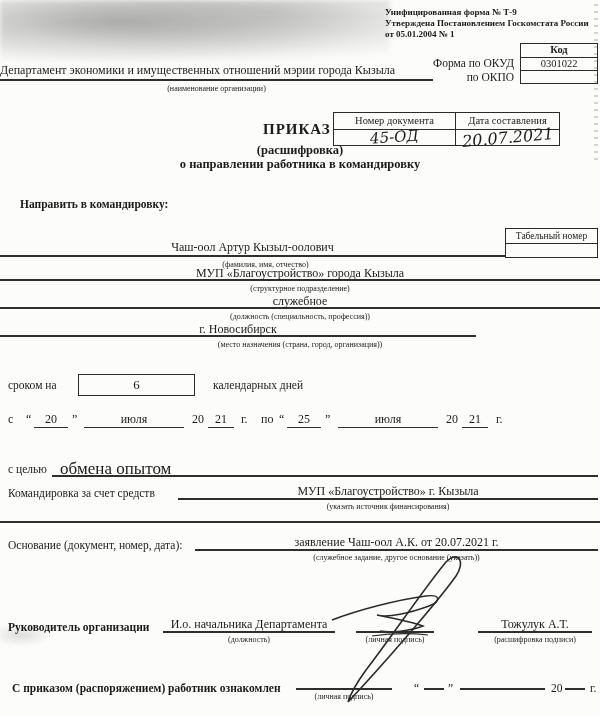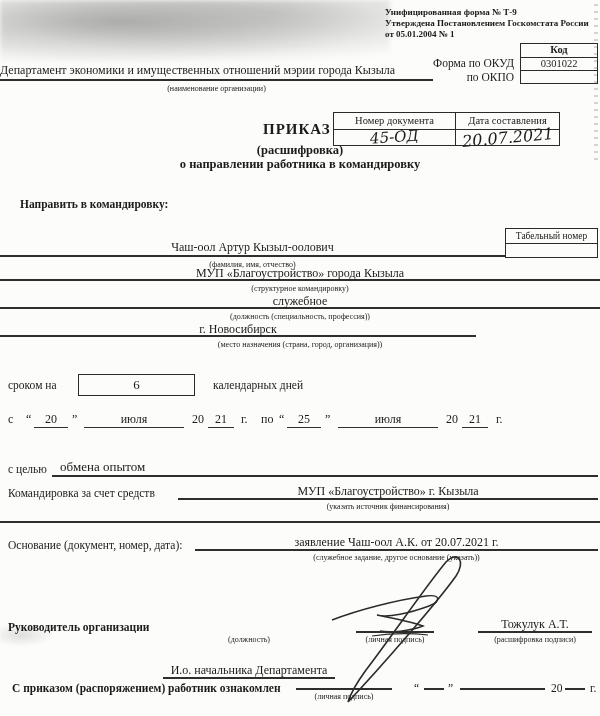--- a/index.html
+++ b/index.html
@@ -95,24 +95,24 @@
   </div>
 
   <div class="abs b nw" style="left:20px; top:198px; font-size:11.5px;">Направить в командировку:</div>
 
   <div class="abs pbox">
     <div class="ph">Табельный номер</div>
     <div class="pv"></div>
   </div>
 
   <div class="abs line val" style="left:0; top:240px; width:505px; height:17px;">Чаш-оол Артур Кызыл-оолович</div>
-  <div class="abs cap" style="left:0; top:260px; width:505px;">(фамилия, имя, отчество)</div>
+  <div class="abs cap" style="left:13px; top:260px; width:505px;">(фамилия, имя, отчество)</div>
 
   <div class="abs line val" style="left:0; top:266px; width:600px; height:15px;">МУП «Благоустройство» города Кызыла</div>
-  <div class="abs cap" style="left:0; top:284px; width:600px;">(структурное командировку)</div>
+  <div class="abs cap" style="left:0; top:284px; width:600px;">(структурное подразделение)</div>
 
   <div class="abs line val" style="left:0; top:294px; width:600px; height:15px;">служебное</div>
   <div class="abs cap" style="left:0; top:312px; width:600px;">(должность (специальность, профессия))</div>
 
   <div class="abs line val" style="left:0; top:322px; width:476px; height:15px;">г. Новосибирск</div>
   <div class="abs cap" style="left:0; top:340px; width:600px;">(место назначения (страна, город, организация))</div>
 
   <div class="abs lbl" style="left:8px; top:379px;">сроком на</div>
   <div class="abs" style="left:78px; top:374px; width:117px; height:22px; border:1.5px solid #2a2a2a; text-align:center; font-size:13px; line-height:20px;">6</div>
   <div class="abs lbl" style="left:213px; top:379px;">календарных дней</div>
@@ -130,39 +130,39 @@
     <span class="abs" style="left:271px;">“</span>
     <span class="abs uline" style="left:279px; width:34px; text-align:center;">25</span>
     <span class="abs" style="left:317px;">”</span>
     <span class="abs uline" style="left:330px; width:100px; text-align:center;">июля</span>
     <span class="abs" style="left:438px;">20</span>
     <span class="abs uline" style="left:454px; width:26px; text-align:center;">21</span>
     <span class="abs" style="left:488px;">г.</span>
   </div>
 
   <div class="abs lbl" style="left:8px; top:463px;">с целью</div>
-  <div class="abs line nw" style="left:52px; top:459px; width:546px; height:18px; font-size:13px; padding-left:8px;">обмена опытом</div>
+  <div class="abs line nw" style="left:52px; top:459px; width:546px; height:18px; font-size:17px; padding-left:8px;">обмена опытом</div>
 
   <div class="abs lbl" style="left:8px; top:487px;">Командировка за счет средств</div>
   <div class="abs line val" style="left:178px; top:484px; width:420px; height:16px;">МУП «Благоустройство» г. Кызыла</div>
   <div class="abs cap" style="left:178px; top:502px; width:420px;">(указать источник финансирования)</div>
   <div class="abs" style="left:0; top:521px; width:600px; border-top:2px solid #2e2e2e;"></div>
 
   <div class="abs lbl" style="left:8px; top:539px;">Основание (документ, номер, дата):</div>
   <div class="abs line val" style="left:195px; top:535px; width:403px; height:16px;">заявление Чаш-оол А.К. от 20.07.2021 г.</div>
   <div class="abs cap" style="left:195px; top:553px; width:403px;">(служебное задание, другое основание (указать))</div>
 
   <svg class="abs sig" style="left:330px; top:548px;" width="150" height="160" viewBox="0 0 150 160">
     <path d="M 18,154 C 50,120 106,56 126,28 C 136,13 128,2 116,14 C 96,38 62,88 36,122 C 28,133 21,144 18,154" fill="none" stroke="#2b2b2b" stroke-width="1.6"></path>
     <path d="M 2,72 C 28,62 66,52 96,48 C 110,46 112,53 99,58 C 80,65 58,70 47,67 C 62,70 82,74 93,78 C 80,83 60,85 50,83" fill="none" stroke="#2b2b2b" stroke-width="1.4"></path>
     <path d="M 42,88 C 62,85 82,85 98,87" fill="none" stroke="#2b2b2b" stroke-width="1.2"></path>
   </svg>
 
   <div class="abs b lbl" style="left:8px; top:621px;">Руководитель организации</div>
-  <div class="abs line val" style="left:163px; top:617px; width:172px; height:16px;margin-top:46px;">И.о. начальника Департамента</div>
+  <div class="abs line val" style="left:163px; top:617px; width:172px; height:16px;">И.о. начальника Департамента</div>
   <div class="abs cap" style="left:163px; top:635px; width:172px;">(должность)</div>
   <div class="abs line" style="left:356px; top:617px; width:78px; height:16px;"></div>
   <div class="abs cap" style="left:350px; top:635px; width:90px;">(личная подпись)</div>
   <div class="abs line val" style="left:478px; top:617px; width:114px; height:16px;">Тожулук А.Т.</div>
   <div class="abs cap" style="left:472px; top:635px; width:126px;">(расшифровка подписи)</div>
 
   <div class="abs b lbl" style="left:12px; top:682px;">С приказом (распоряжением) работник ознакомлен</div>
   <div class="abs line" style="left:296px; top:676px; width:96px; height:14px;"></div>
   <div class="abs cap" style="left:296px; top:692px; width:96px;">(личная подпись)</div>
   <div class="abs lbl" style="left:414px; top:682px;">“</div>

